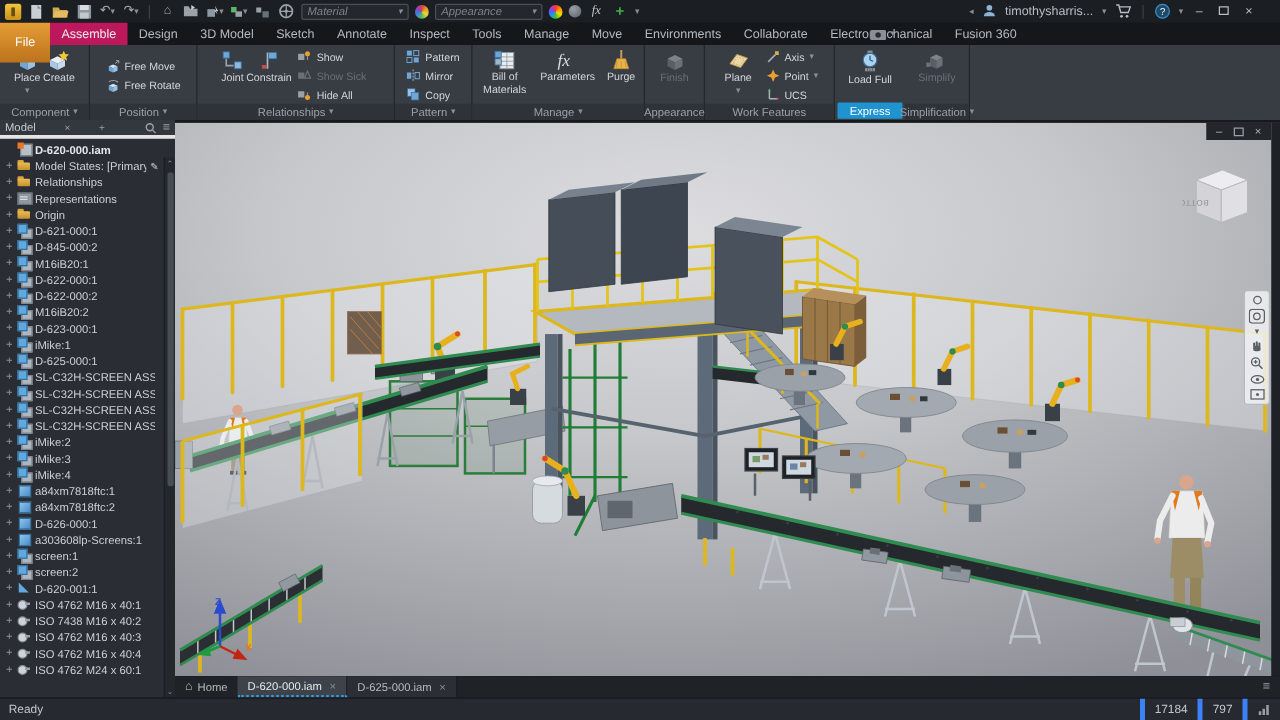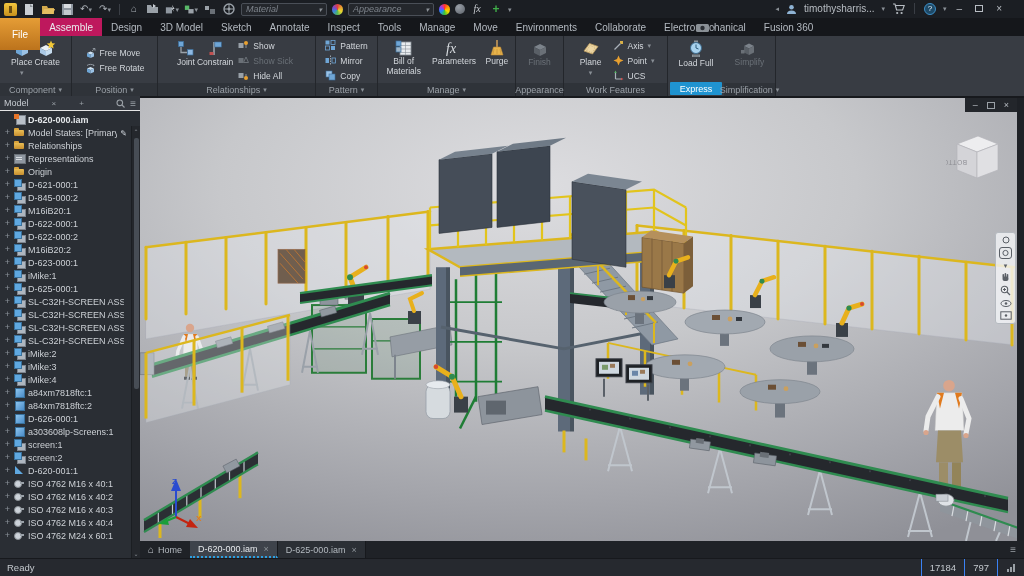--- a/index.html
+++ b/index.html
@@ -40,21 +40,21 @@
 .rlabel{height:13px;background:#2f3339;font-size:9px;color:#9ba1a8;display:flex;align-items:center;justify-content:center;gap:3px;white-space:nowrap}
 .rlabel.express{background:#1f93d0;color:#fff;margin:0 2px 1px 2px;border-radius:1px}
 .rbtn-big{display:flex;flex-direction:column;align-items:center;font-size:8.5px;color:#d3d7dc;text-align:center;padding-top:2px;line-height:1.15;gap:1px}
 .rbtn-small{display:flex;align-items:center;gap:4px;font-size:8.5px;color:#d3d7dc;height:15px;padding:0 3px;white-space:nowrap}
 .rsmallcol{display:flex;flex-direction:column;justify-content:center}
 .dis, .dis *{color:#6a7077!important}
 .g-comp{width:72px}.g-pos{width:86px}.g-rel{width:158px}.g-pat{width:62px}.g-man{width:138px}.g-app{width:48px}.g-prod{width:60px}.g-wf{width:104px}.g-simp{width:52px}.g-exp{width:56px}
 
 
 .browser{position:absolute;top:96px;left:0;width:140px;height:462px;background:#2a2e34;display:flex;flex-direction:column;font-size:9px;z-index:20}
-.bheader{height:15px;background:#33373e;display:flex;align-items:center;padding:0 4px;gap:23px;color:#c6cbd1;border-bottom:1px solid #e5e5e5}
+.bheader{height:15px;background:#33373e;display:flex;align-items:center;padding:0 4px;gap:23px;color:#c6cbd1;border-bottom:3px solid #e5e5e5}
 .bh-x{color:#9aa0a6;font-size:8px}
 .bh-right{margin-left:auto;display:flex;gap:5px;align-items:center}
 .btree{flex:1;overflow:hidden;position:relative;padding:2px 0 0 2px}
 .trow{height:13px;display:flex;align-items:center;gap:3px;padding-left:2px;color:#ccd0d5;white-space:nowrap}
 .trow.root{font-weight:bold;color:#e4e7ea}
 .texp{width:7px;flex:0 0 auto;color:#8a9199;font-size:9px;text-align:center;line-height:1}
 .texp::before{content:"+"}
 .trow.root .texp::before{content:""}
 .tlabel{overflow:hidden}
 .trail{margin-left:auto;padding-right:13px}
@@ -94,21 +94,21 @@
 .dtab.active{background:#3e434b;color:#e6e9ec;border-bottom:2px dotted #2e9fe0}
 .dhome{display:none}
 .dtab.home .dhome{display:inline;color:#c0c5cb;font-size:10px}
 .dclose{color:#8a9096;font-size:9px;padding-left:2px}
 .dt-menu{margin-left:auto;color:#9aa0a6;padding:0 8px;display:flex;align-items:center;font-size:10px}
 
 
 .statusbar{position:absolute;top:558px;left:0;right:0;height:18px;background:#26292f;display:flex;align-items:center;font-size:9.5px;color:#c3c8cd;z-index:30;border-top:1px solid #17191d}
 .sb-msg{padding-left:7px}
 .sb-right{margin-left:auto;display:flex;align-items:stretch;height:100%}
-.sb-cell{padding:0 8px;border-left:1px solid #3b82f6;display:flex;align-items:center}
+.sb-cell{padding:0 8px;border-left:4px solid #3b82f6;display:flex;align-items:center}
 </style>
 </head>
 <body>
 
 <div class="titlebar">
   <div class="qat">
     <span class="logo"></span>
     <span class="qicon">
         <svg class="i" width="12" height="13" viewBox="0 0 12 13">
           <rect x="2" y="1" width="8" height="11" fill="#c9ced4"></rect>
@@ -766,21 +766,21 @@
       <div class="trow bolt">
         <span class="texp"></span>
         <span class="ticon bolt"></span>
         <span class="tlabel">ISO 4762 M16 x 40:1</span>
         <span class="trail"></span>
       </div>
 
       <div class="trow bolt">
         <span class="texp"></span>
         <span class="ticon bolt"></span>
-        <span class="tlabel">ISO 4762 M16 x 40:2</span>
+        <span class="tlabel">ISO 7438 M16 x 40:2</span>
         <span class="trail"></span>
       </div>
 
       <div class="trow bolt">
         <span class="texp"></span>
         <span class="ticon bolt"></span>
         <span class="tlabel">ISO 4762 M16 x 40:3</span>
         <span class="trail"></span>
       </div>
 

